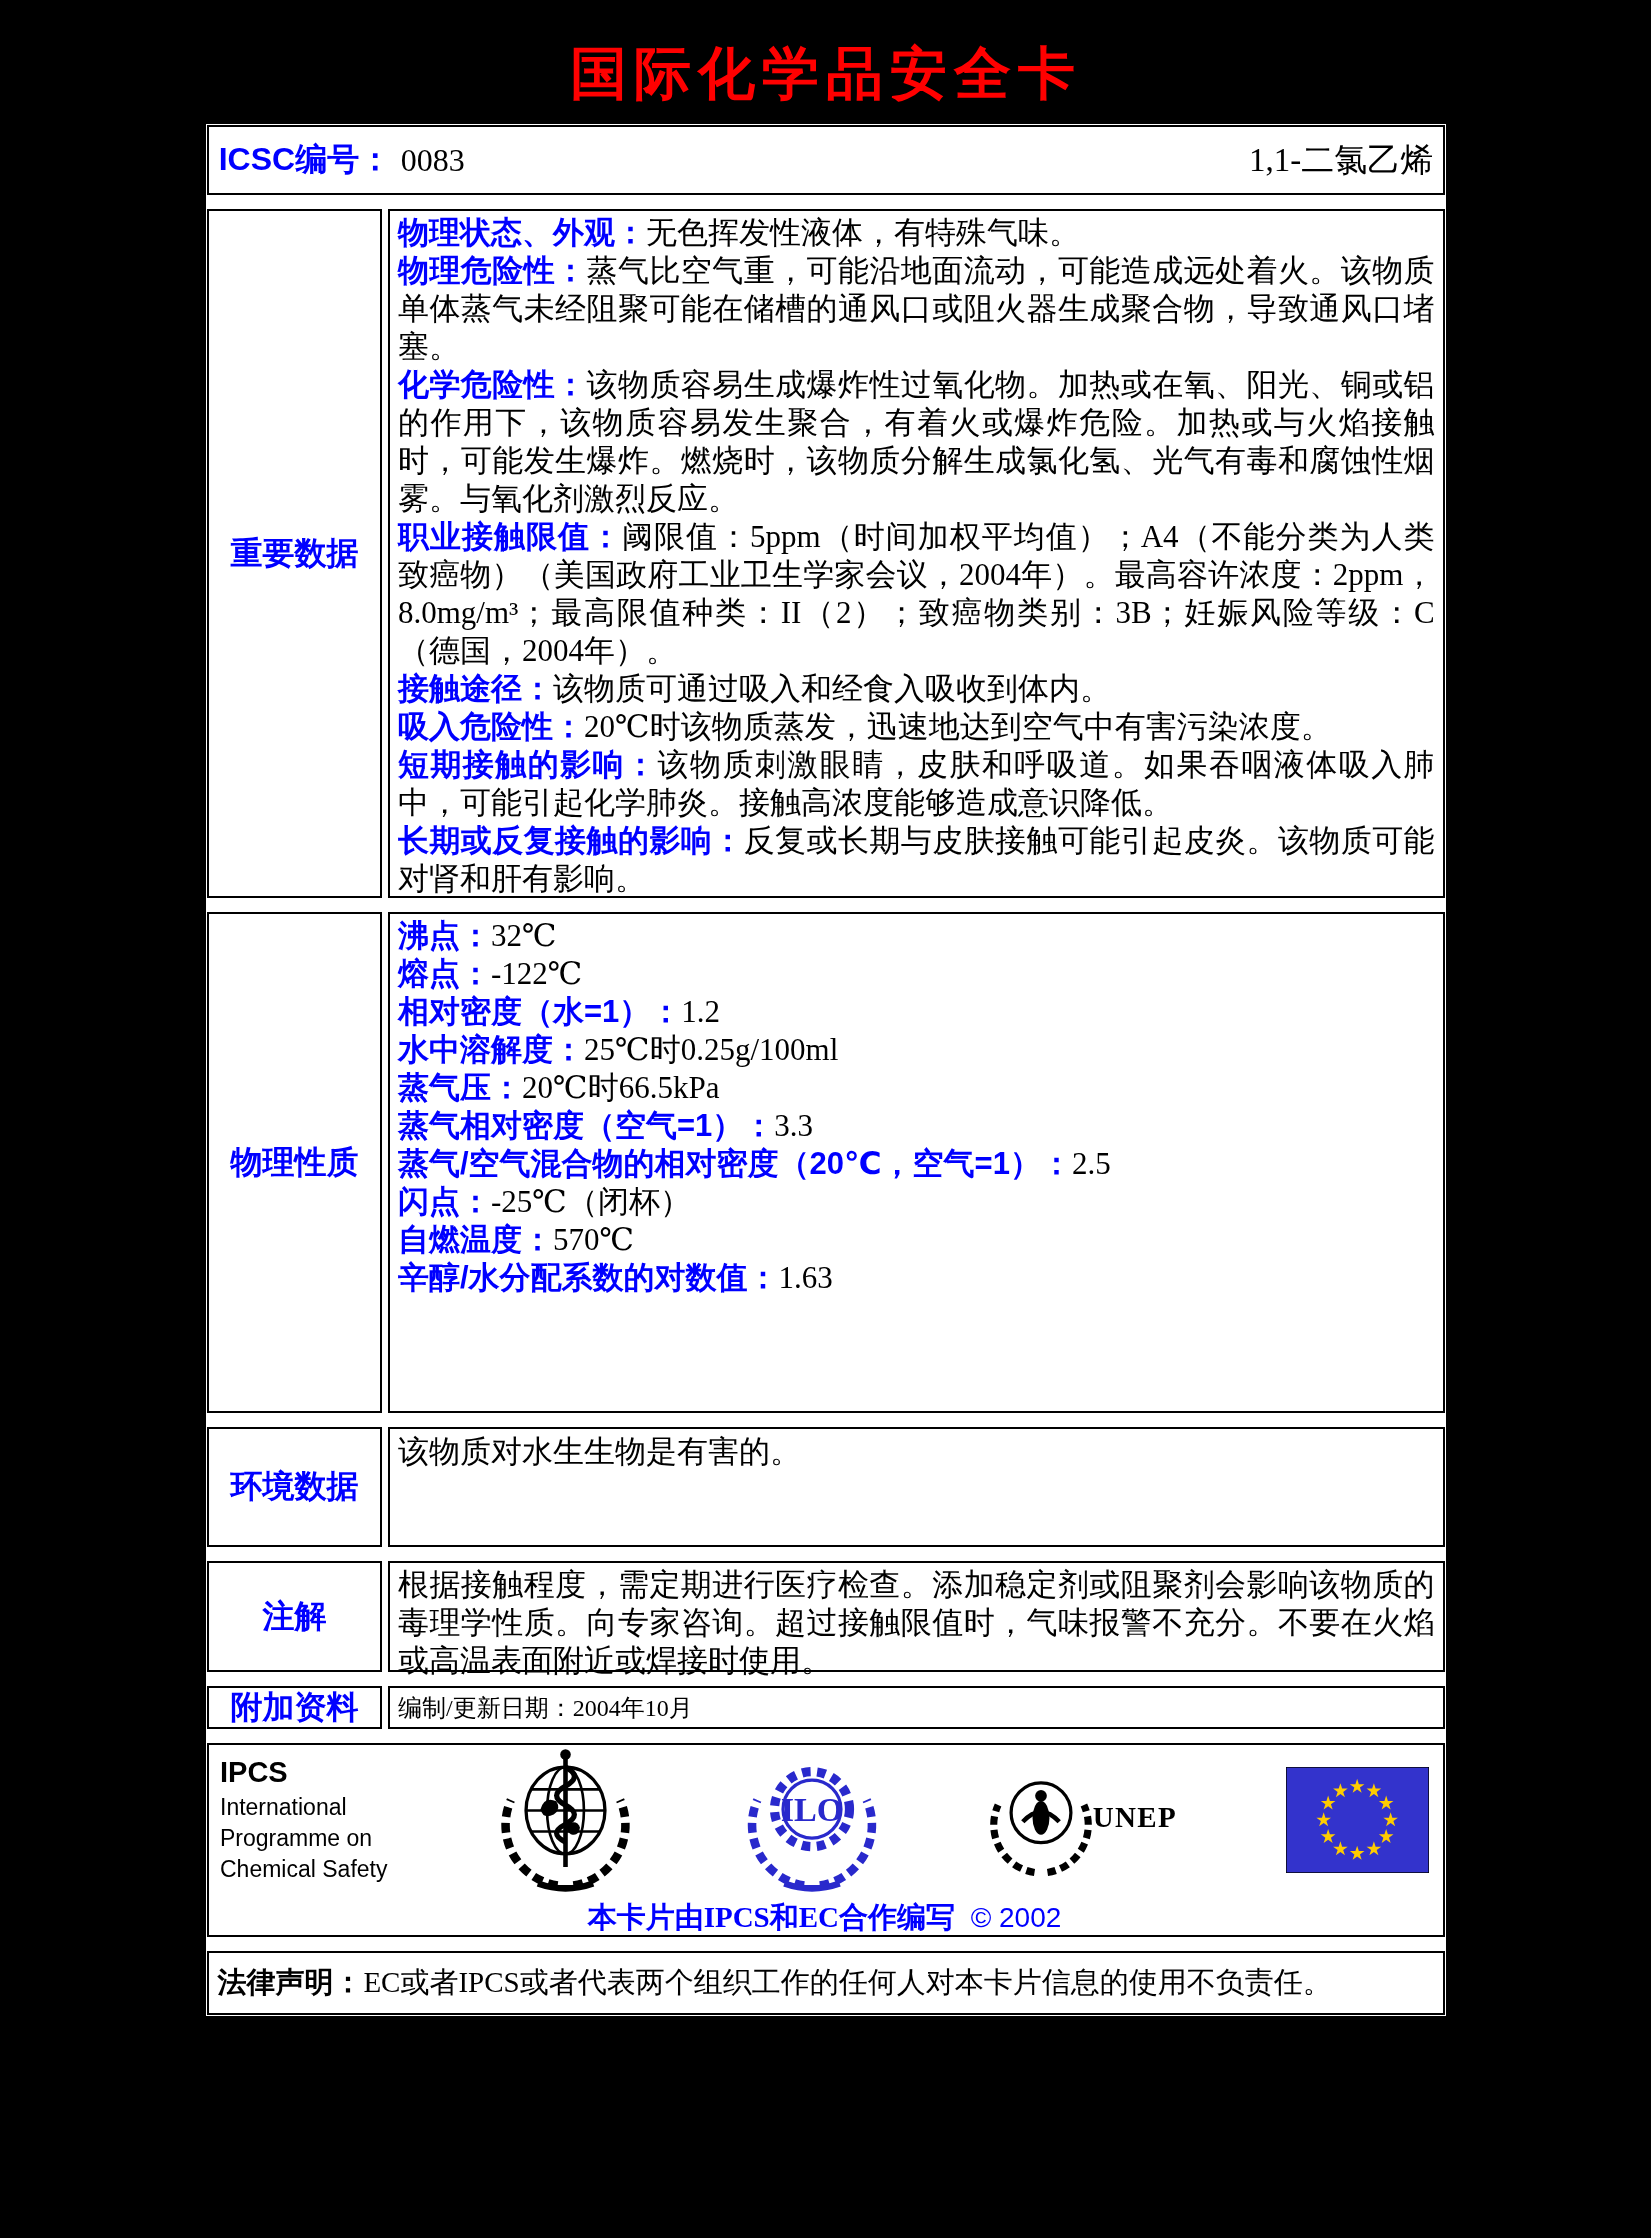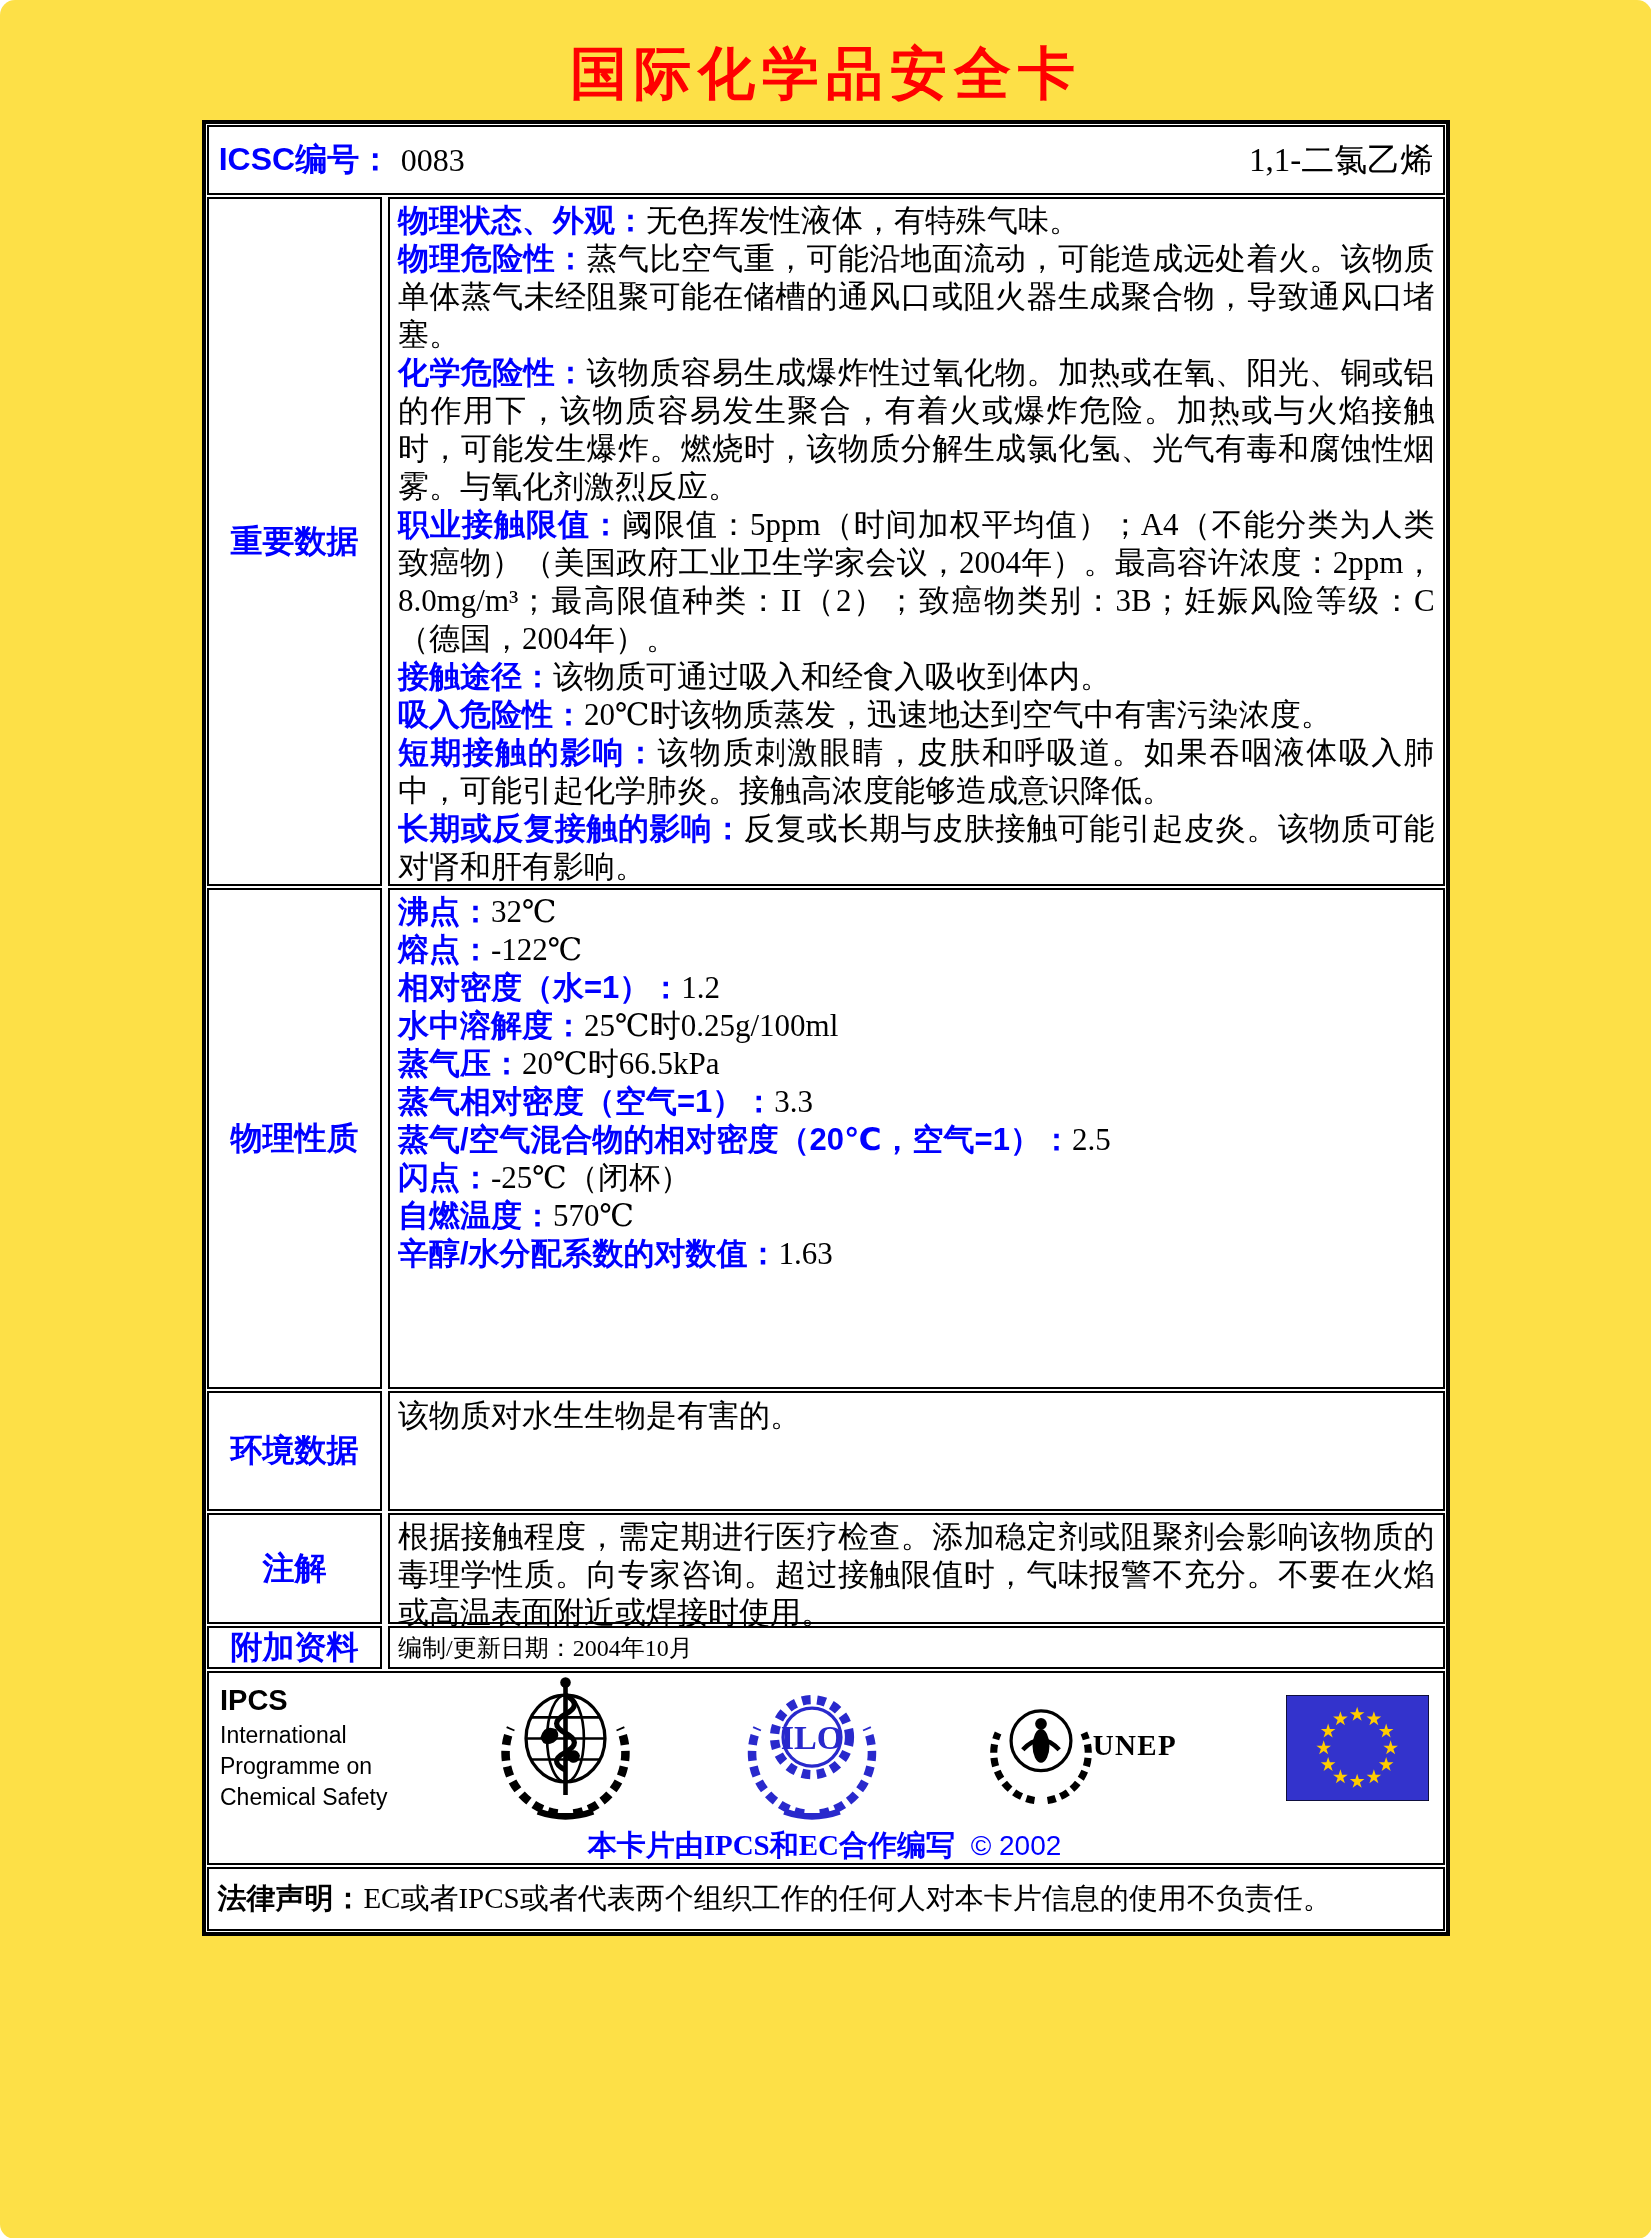--- a/index.html
+++ b/index.html
@@ -1,22 +1,22 @@
 <!DOCTYPE html>
 <html style="font-size:11px"><head>
 <meta charset="utf-8">
 <style>
   html,body{margin:0;padding:0;background:#ffffff;}
-  .page{position:relative;width:1652px;height:2239px;background:#fde047;overflow:hidden;
-        font-family:"Liberation Serif","DejaVu Serif",serif;color:#000;border-radius:15px;}
+  .page{position:relative;width:1652px;height:2239px;background:#000000;overflow:hidden;
+        font-family:"Liberation Serif","DejaVu Serif",serif;color:#000;}
   .doc-title{position:absolute;left:202px;top:36px;width:1248px;text-align:center;
         font-family:"Liberation Sans","DejaVu Sans",sans-serif;font-weight:bold;
         font-size:57px;letter-spacing:7px;color:#FF0000;white-space:nowrap;}
   .card{position:absolute;left:202px;top:120px;width:1248px;box-sizing:border-box;
-        border:4.9px solid #000;padding:1px;display:flex;flex-direction:column;gap:2px;background:#fff;}
+        border:4.9px solid #000;padding:1px;display:flex;flex-direction:column;gap:14px;background:#fff;}
   .row{display:flex;gap:5.6px;}
   .cell{border:2.1px solid #000;box-sizing:border-box;background:#fff;}
   .label-cell{flex:0 0 175px;display:flex;align-items:center;justify-content:center;
         font-family:"Liberation Sans","DejaVu Sans",sans-serif;font-weight:bold;
         font-size:32px;color:#0000FF;text-align:center;}
   .content-cell{flex:1;padding:2.8px 8.4px;font-size:31px;line-height:38px;text-align:justify;}
   .blue{color:#0000FF;font-weight:bold;font-family:"Liberation Sans","DejaVu Sans",sans-serif;}
   .item{margin:0;}
   .h-icsc{height:70px;}
   .h-important{height:689px;}

